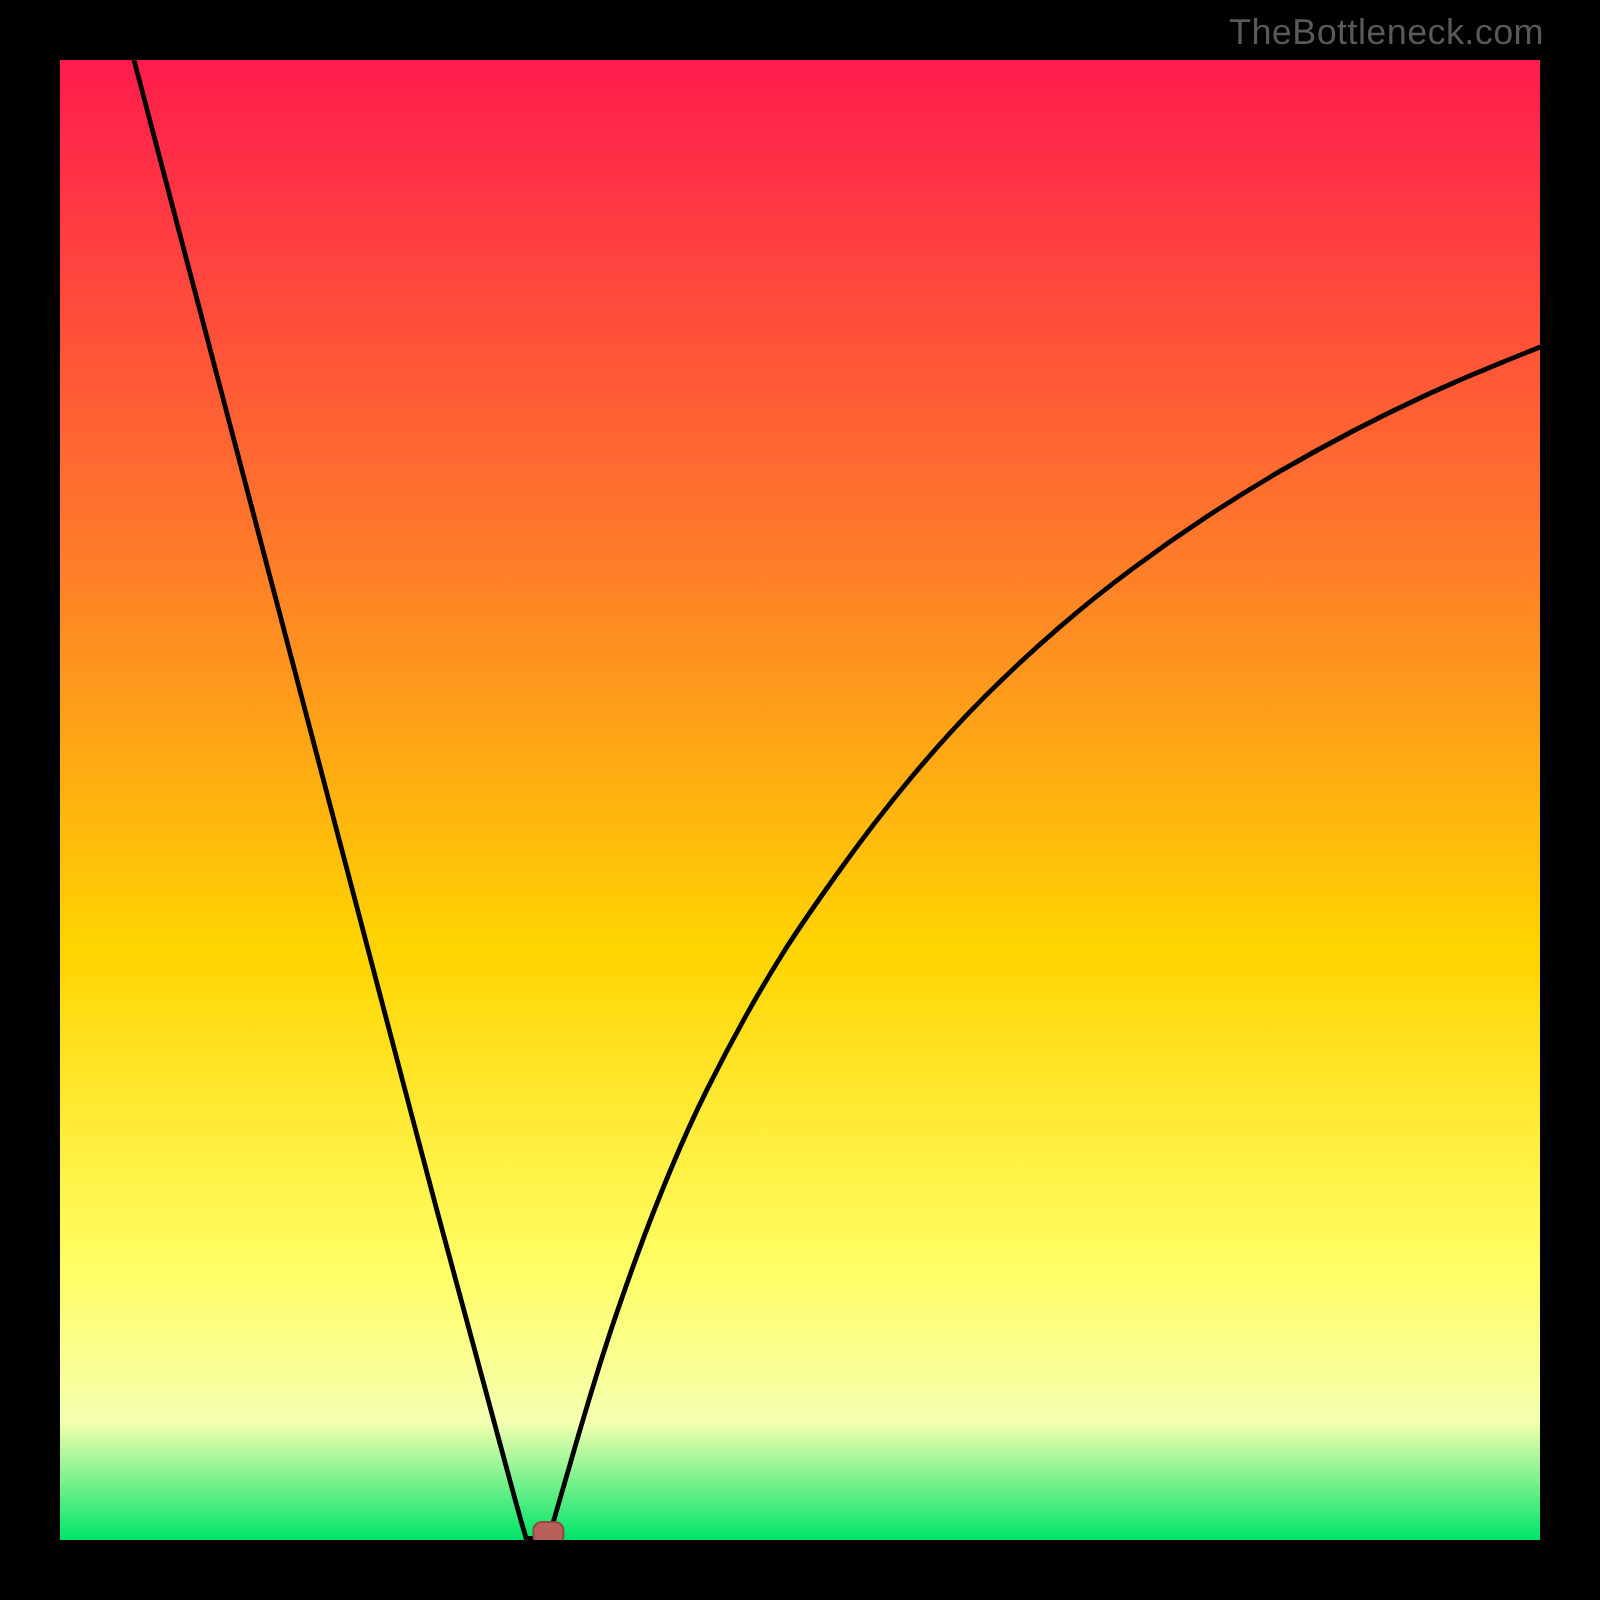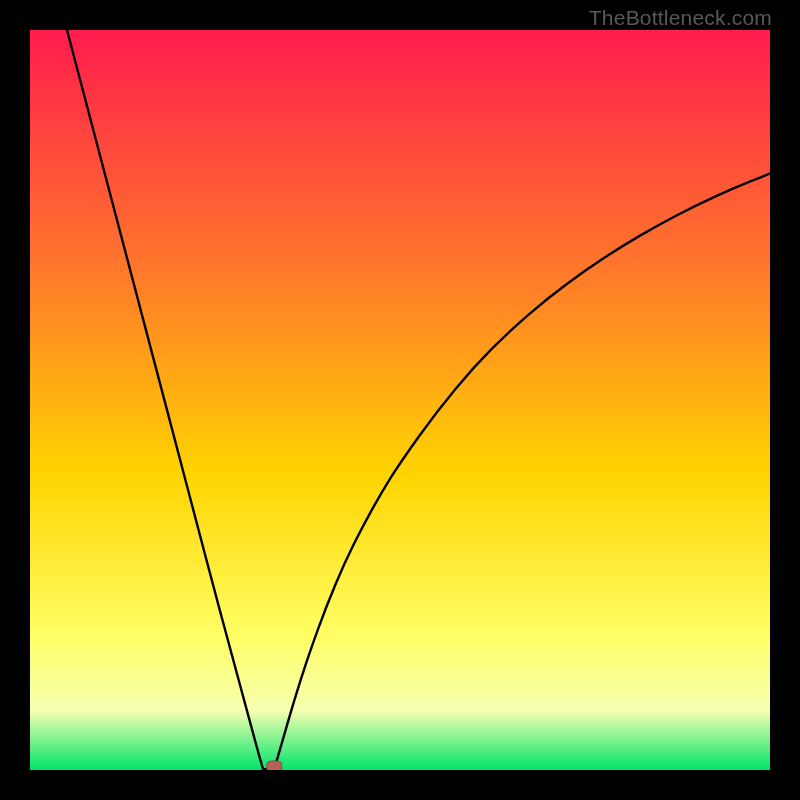--- a/index.html
+++ b/index.html
@@ -26,21 +26,21 @@
   }
   .plot-area svg {
     position: absolute;
     left: 0; top: 0;
   }
   .watermark {
     position: absolute;
     top: 6px;
     right: 28px;
     color: #595959;
-    font-size: 21px;
+    font-size: 18px;
     letter-spacing: 0.2px;
     font-weight: 400;
   }
 </style>
 </head>
 <body>
 
 <div class="frame">
   <div class="watermark">TheBottleneck.com</div>
   <div class="plot-area">

